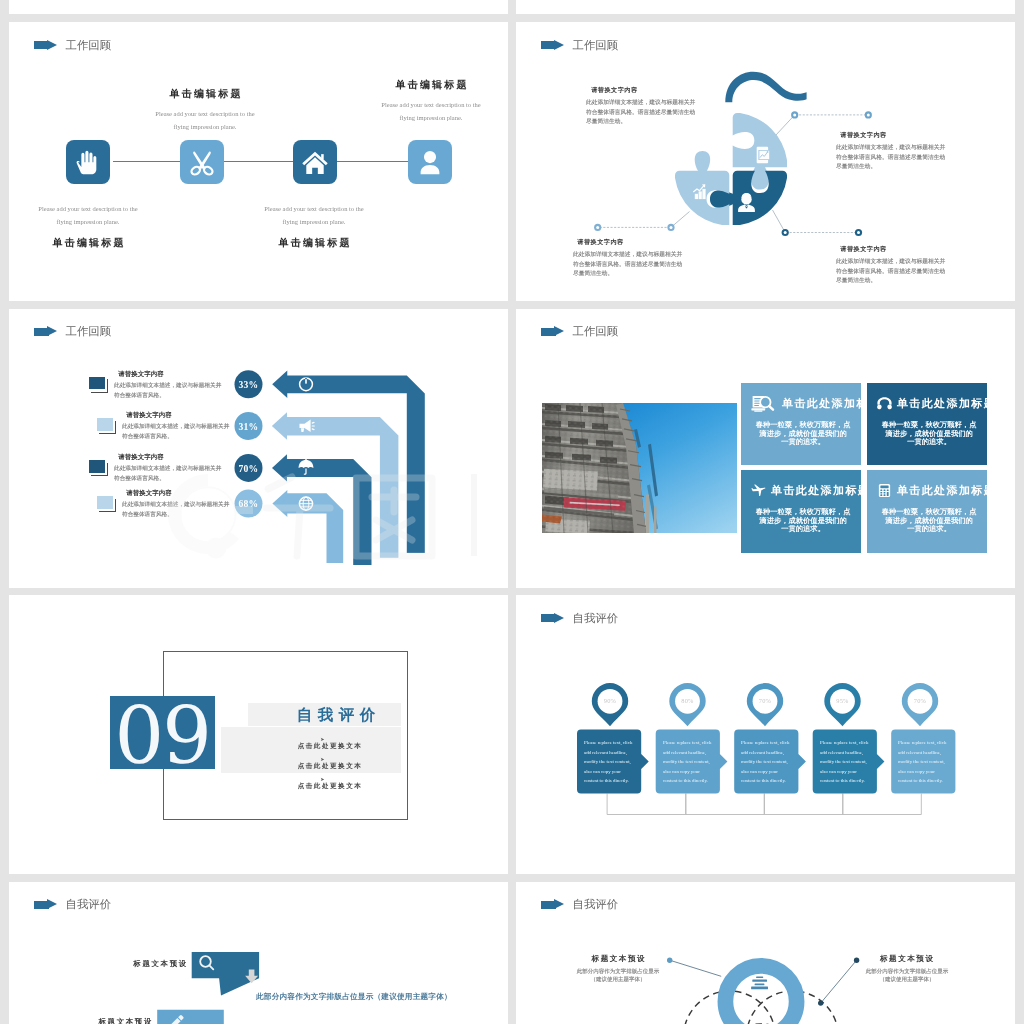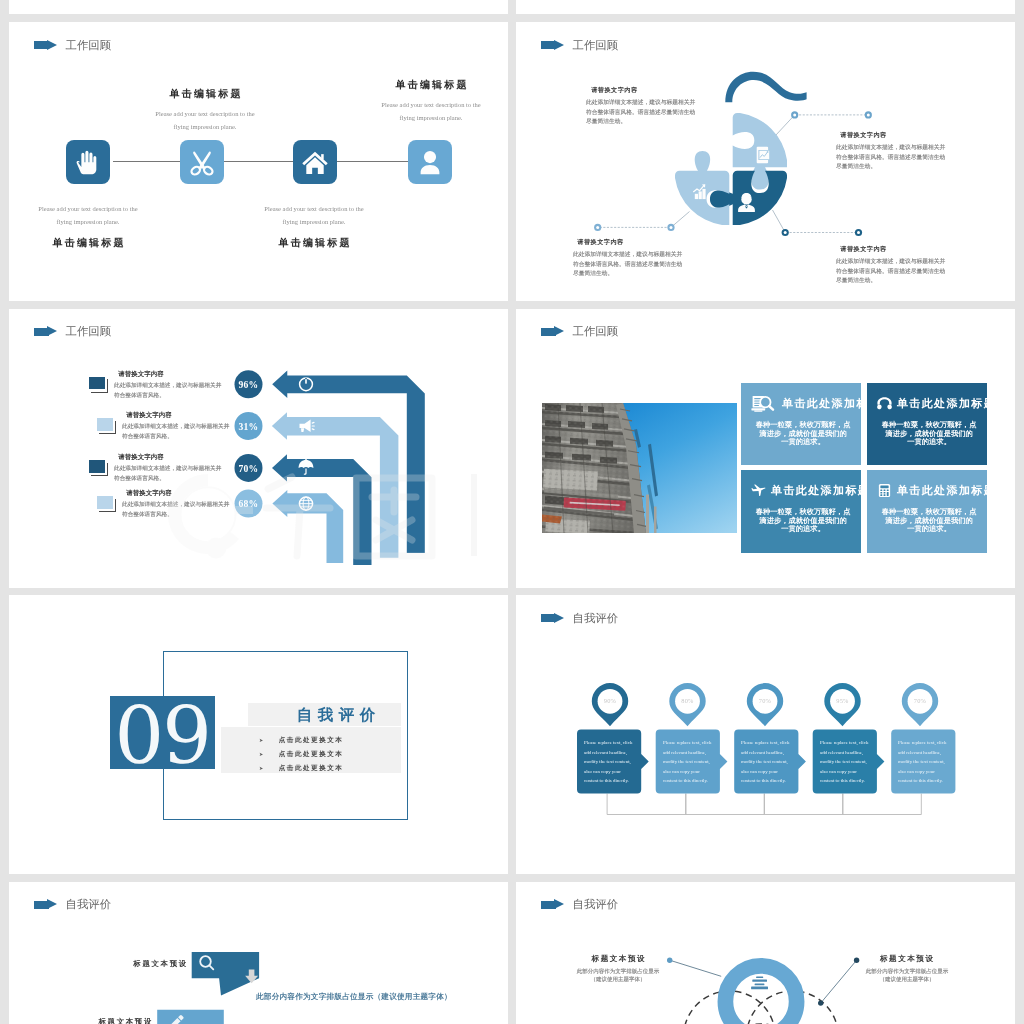--- a/index.html
+++ b/index.html
@@ -70,21 +70,21 @@
   .s6-pct{position:absolute;width:40px;text-align:center;font-size:6.4px;color:#c8c8c8;letter-spacing:.2px;}
   .s6-tx{position:absolute;width:105px;font-size:10.3px;transform:scale(0.475);transform-origin:left top;color:#eef5fa;line-height:20px;}
 
   
   .s5-frame{position:absolute;left:153.7px;top:56.4px;width:245.8px;height:168.5px;border:1.1px solid #2b6d99;}
   .s5-gray1{position:absolute;left:238.6px;top:107.7px;width:153px;height:23.8px;background:#f1f1f1;}
   .s5-gray2{position:absolute;left:212.3px;top:131.5px;width:179.3px;height:46.7px;background:#f1f1f1;}
   .s5-num{position:absolute;left:100.5px;top:100.9px;width:105.5px;height:73.6px;background:#2b6d99;color:#f4f8fa;font-family:"DejaVu Serif",serif;font-size:78px;line-height:78px;text-align:center;letter-spacing:-2px;padding-top:1px;}
   .s5-title{position:absolute;left:262px;top:110px;width:130px;text-align:center;font-size:15.5px;color:#2b6d99;letter-spacing:5.5px;text-indent:5.5px;}
   .s5-list{position:absolute;left:250px;top:140.5px;width:142px;margin:0;padding:0;list-style:none;}
-  .s5-list li{display:flex;align-items:center;font-size:6.6px;color:#4a4a4a;letter-spacing:1.5px;margin-bottom:5.2px;}
+  .s5-list li{display:flex;align-items:center;font-size:6.6px;color:#4a4a4a;letter-spacing:1.5px;margin-bottom:5.2px;flex-direction:column;}
   .s5-bul{color:#5d5d5d;font-size:5px;margin-right:14px;}
 
   
   .s4-photo{position:absolute;left:26.1px;top:94.4px;width:195px;height:130.4px;overflow:hidden;}
   .s4-photo svg{width:195px;height:130.4px;display:block;}
   .s4-box{position:absolute;width:119.9px;height:82.6px;}
   .s4-box.b1{left:225.4px;top:74.1px;background:#6fa9cd;}
   .s4-box.b2{left:351.3px;top:74.1px;background:#1f5f87;}
   .s4-box.b3{left:225.4px;top:161.8px;background:#3d86ad;}
   .s4-box.b4{left:351.3px;top:161.8px;background:#6fa9cd;}
@@ -373,21 +373,21 @@
         <span class="s3-sq light"></span>
         <div class="s3-tx">
           <div class="s3-t cn-b">请替换文字内容</div>
           <div class="s3-b cn-b">
               <div>此处添加详细文本描述，建议与标题相关并</div>
               <div>符合整体语言风格。</div>
             </div>
         </div>
       </div>
     </div>
-    <div class="s3-pct p1 en">96%</div>
+    <div class="s3-pct p1 en">33%</div>
     <div class="s3-pct p2 en">31%</div>
     <div class="s3-pct p3 en">70%</div>
     <div class="s3-pct p4 en">68%</div>
   </div>
 
   <div class="slide s-c1 s-r2">
     <div class="hdr">
       <span class="hdr-arrow"></span>
       <span class="hdr-title">工作回顾</span>
     </div>

